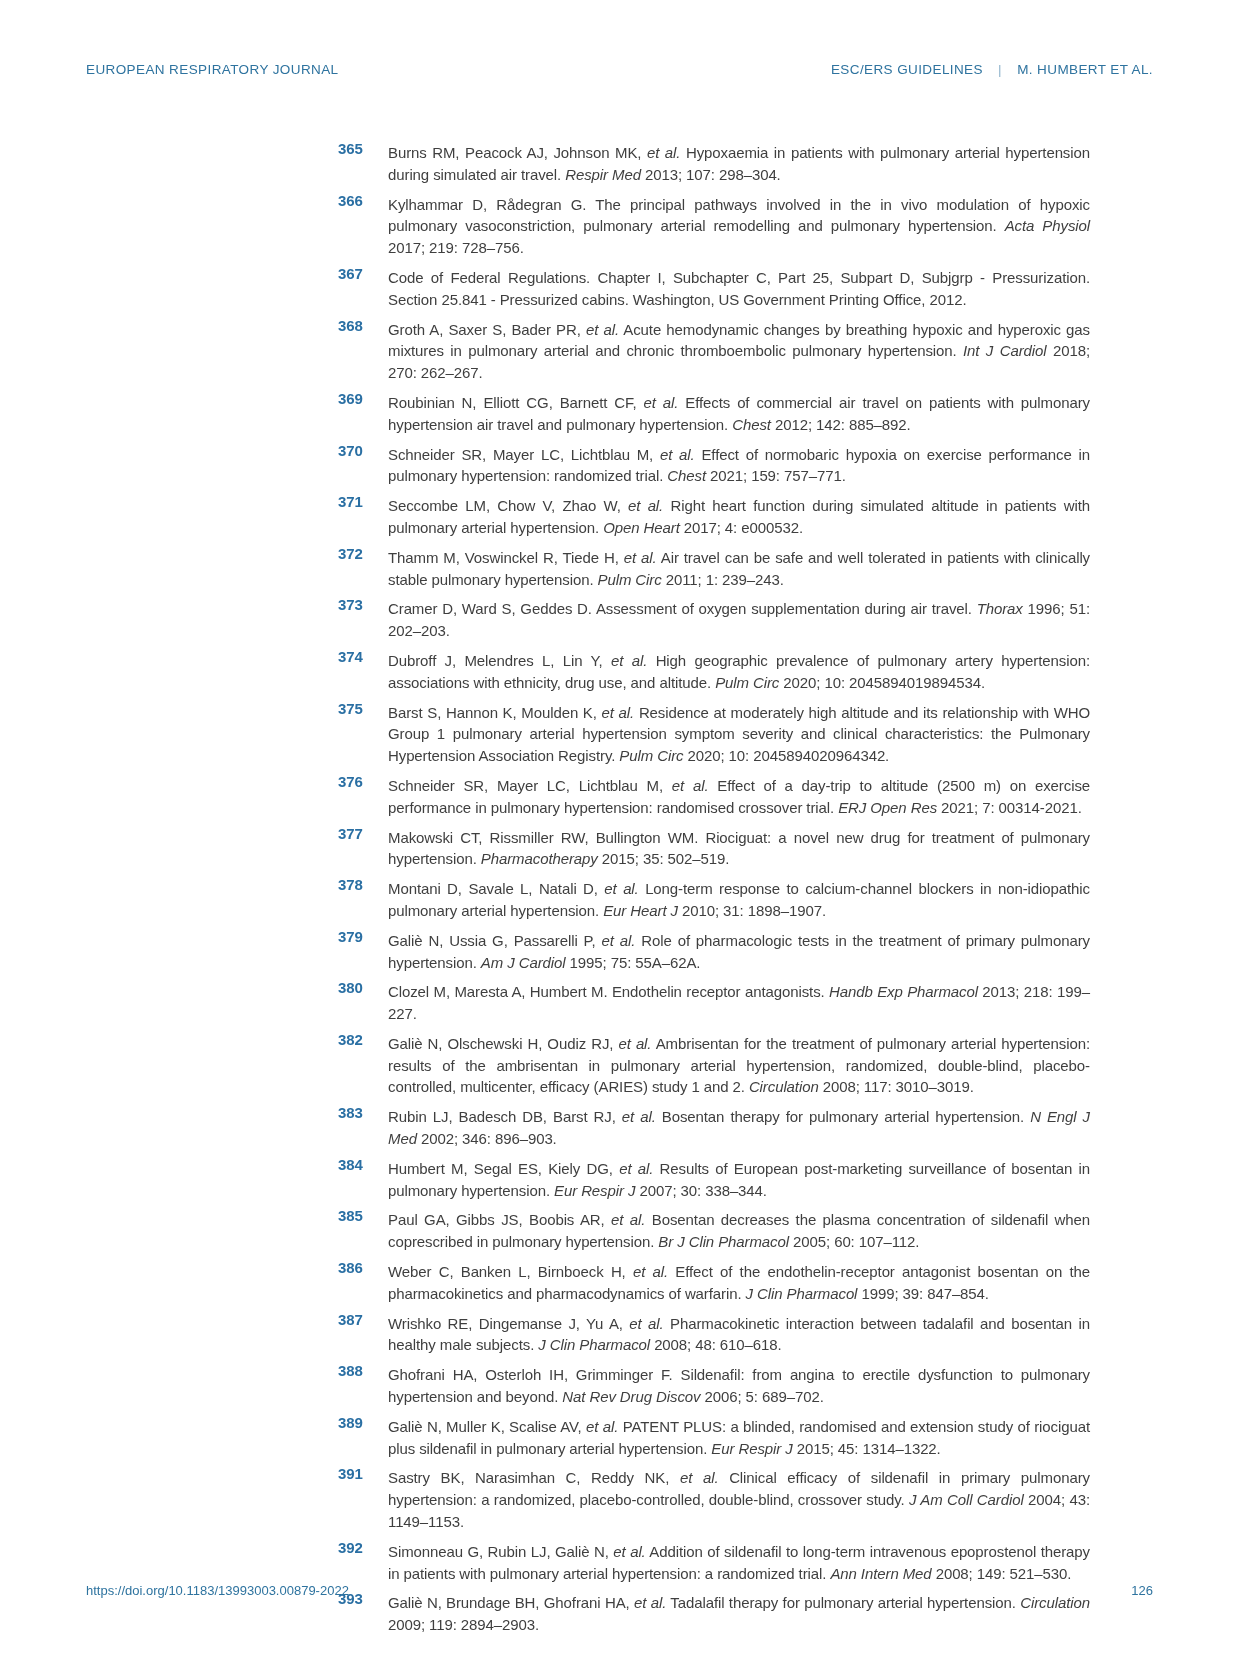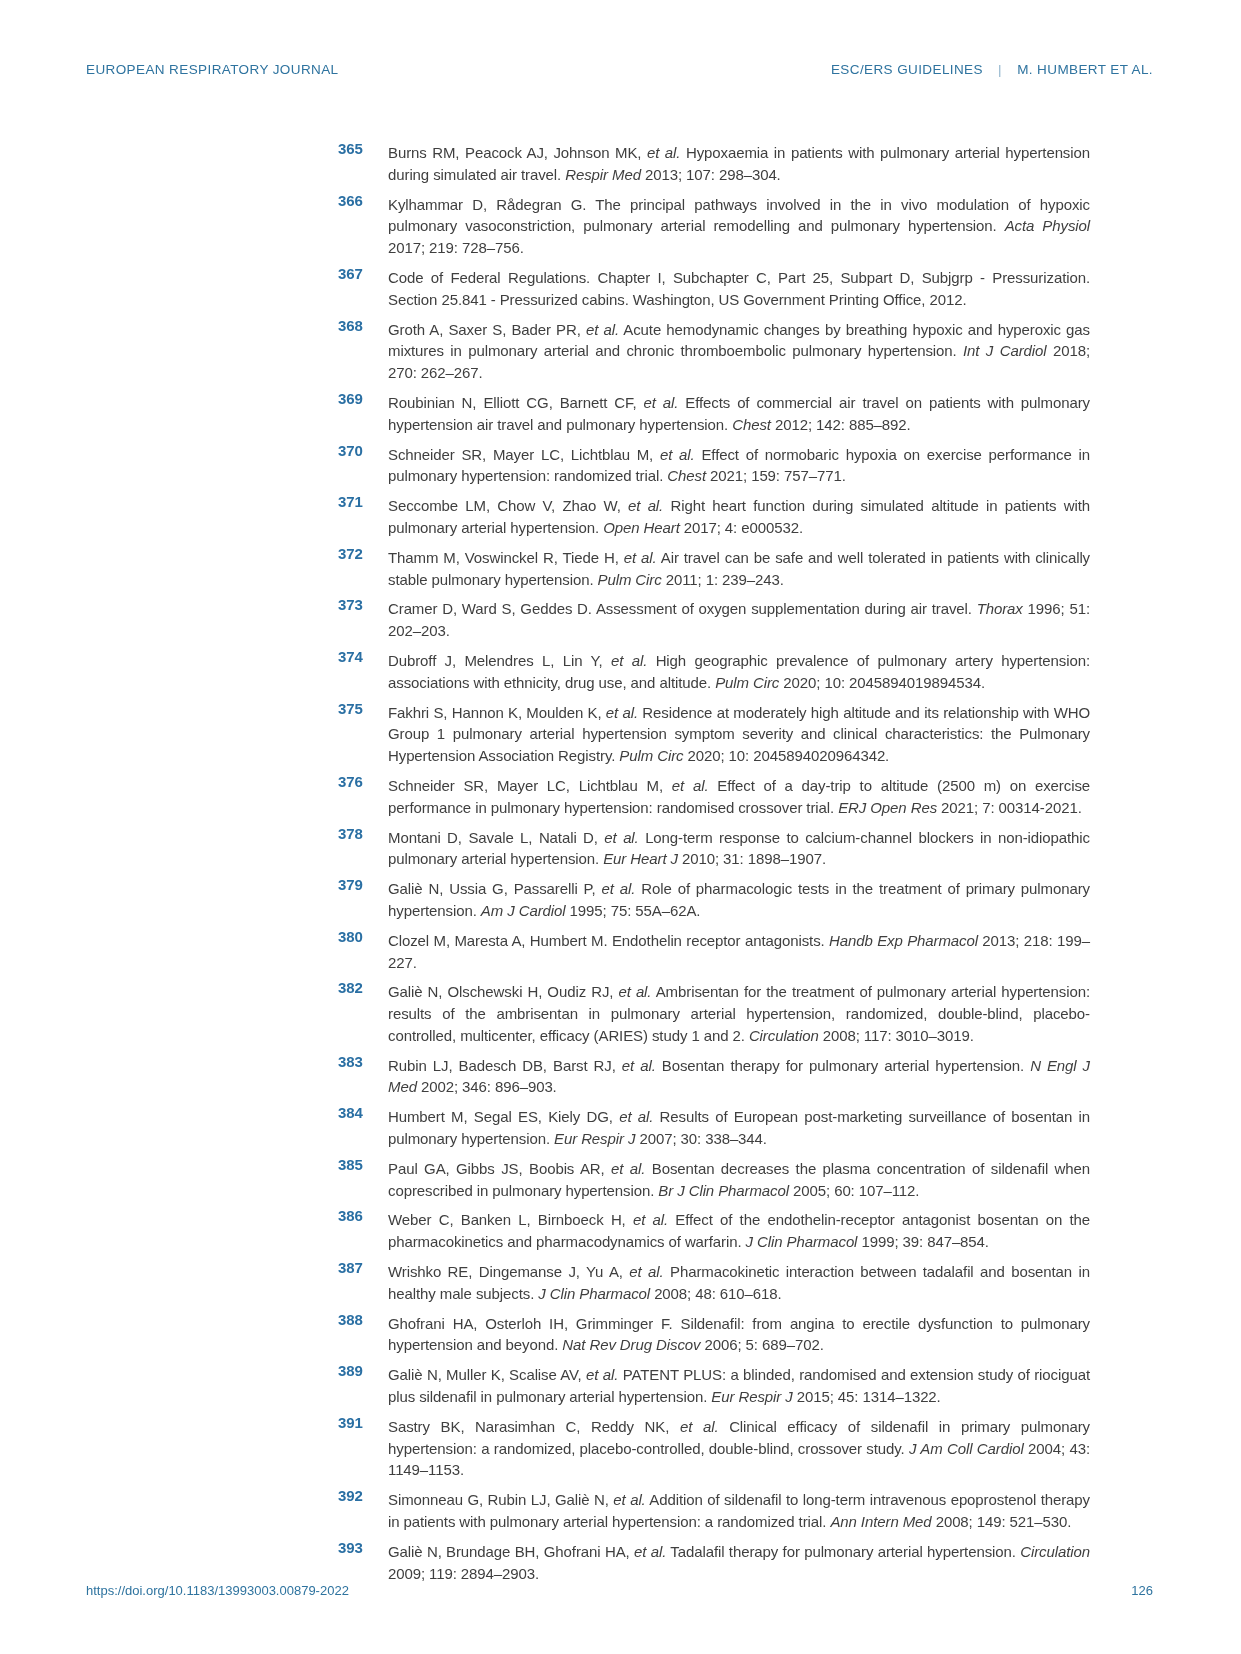--- a/index.html
+++ b/index.html
@@ -124,28 +124,32 @@
       <p class="ref-txt"><span>Cramer D, Ward S, Geddes D. Assessment of oxygen supplementation during air travel. </span><i>Thorax</i><span> 1996; 51: 202–203.</span></p>
     </div>
 
     <div class="ref">
       <span class="ref-num">374</span>
       <p class="ref-txt"><span>Dubroff J, Melendres L, Lin Y, </span><i>et al.</i><span> High geographic prevalence of pulmonary artery hypertension: associations with ethnicity, drug use, and altitude. </span><i>Pulm Circ</i><span> 2020; 10: 2045894019894534.</span></p>
     </div>
 
     <div class="ref">
       <span class="ref-num">375</span>
-      <p class="ref-txt"><span>Fakhri S, Hannon K, Moulden K, </span><i>et al.</i><span> Residence at moderately high altitude and its relationship with WHO Group 1 pulmonary arterial hypertension symptom severity and clinical characteristics: the Pulmonary Hypertension Association Registry. </span><i>Pulm Circ</i><span> 2020; 10: 2045894020964342.</span></p>
+      <p class="ref-txt"><span>Barst S, Hannon K, Moulden K, </span><i>et al.</i><span> Residence at moderately high altitude and its relationship with WHO Group 1 pulmonary arterial hypertension symptom severity and clinical characteristics: the Pulmonary Hypertension Association Registry. </span><i>Pulm Circ</i><span> 2020; 10: 2045894020964342.</span></p>
     </div>
 
     <div class="ref">
       <span class="ref-num">376</span>
       <p class="ref-txt"><span>Schneider SR, Mayer LC, Lichtblau M, </span><i>et al.</i><span> Effect of a day-trip to altitude (2500 m) on exercise performance in pulmonary hypertension: randomised crossover trial. </span><i>ERJ Open Res</i><span> 2021; 7: 00314-2021.</span></p>
     </div>
 
+    <div class="ref">
+      <span class="ref-num">377</span>
+      <p class="ref-txt"><span>Makowski CT, Rissmiller RW, Bullington WM. Riociguat: a novel new drug for treatment of pulmonary hypertension. </span><i>Pharmacotherapy</i><span> 2015; 35: 502–519.</span></p>
+    </div>
 
     <div class="ref">
       <span class="ref-num">378</span>
       <p class="ref-txt"><span>Montani D, Savale L, Natali D, </span><i>et al.</i><span> Long-term response to calcium-channel blockers in non-idiopathic pulmonary arterial hypertension. </span><i>Eur Heart J</i><span> 2010; 31: 1898–1907.</span></p>
     </div>
 
     <div class="ref">
       <span class="ref-num">379</span>
       <p class="ref-txt"><span>Galiè N, Ussia G, Passarelli P, </span><i>et al.</i><span> Role of pharmacologic tests in the treatment of primary pulmonary hypertension. </span><i>Am J Cardiol</i><span> 1995; 75: 55A–62A.</span></p>
     </div>

